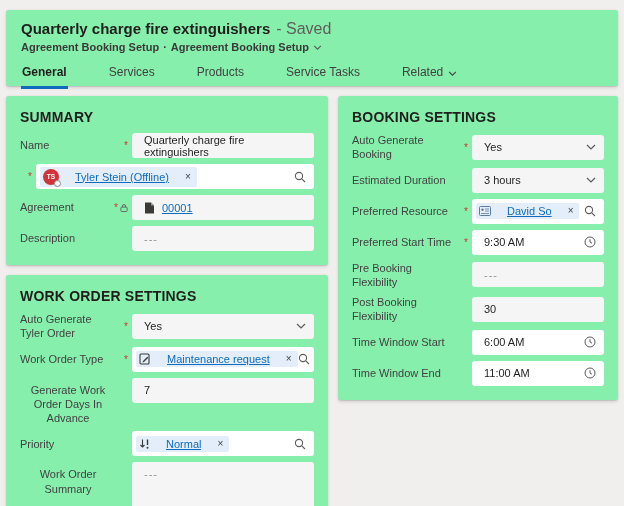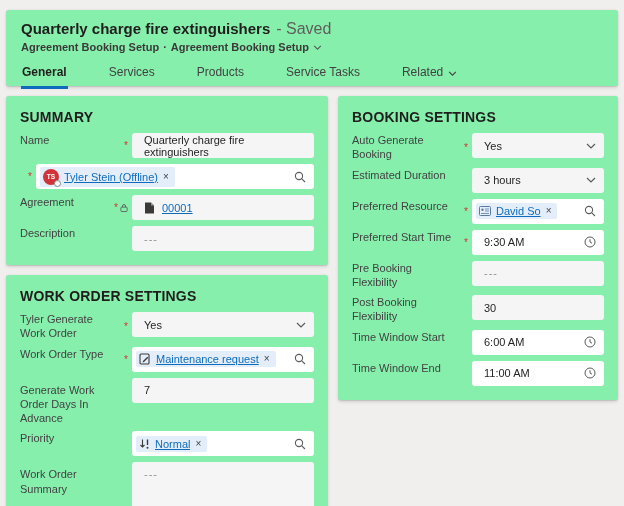--- a/index.html
+++ b/index.html
@@ -30,36 +30,36 @@
   .tab { font-size:12px; color:#424242; padding:3px 1px 7px 1px; cursor:pointer; border-bottom:3px solid transparent; }
   .tab.active { font-weight:bold; color:#1f1e1d; border-bottom-color:#0f6cbd; }
   .tab .chev { margin-left:5px; }
   
   .main { display:flex; gap:10px; margin:10px 6px 0 6px; align-items:flex-start; }
   .col-left { width:322px; display:flex; flex-direction:column; gap:10px; }
   .col-right { flex:1; }
   .section-card { padding:13px 14px 14px 14px; }
   .section-title { font-size:14px; font-weight:bold; color:#1f1e1d; letter-spacing:.2px; margin-bottom:8px; }
   
-  .frow { display:flex; margin-top:6px; min-height:25px; }
+  .frow { display:flex; align-items:center; margin-top:6px; min-height:25px; }
   .frow.top { align-items:flex-start; }
   .flabel { width:96px; flex:none; color:#424242; line-height:1.3; padding-top:0; }
-  .frow.top .flabel { padding-top:5px; }
+  .frow.top .flabel { padding-top:5px;text-align:center; }
   .freq { width:16px; flex:none; text-align:center; color:#d13438; font-size:10px; display:flex; align-items:center; justify-content:flex-end; gap:2px; padding-right:4px; }
   .fctl { flex:1; min-width:0; }
   .rlabel { width:104px; }
   
   .ctl { height:25px; display:flex; align-items:center; padding:0 8px 0 12px; border-radius:3px; font-size:11px; color:#242424; }
   .gray { background:#f5f5f5; }
   .white { background:#fff; }
   .between { justify-content:space-between; }
   .placeholder { color:#949290; letter-spacing:1px; }
   .textarea { height:48px; align-items:flex-start; padding-top:6px; }
   .lookup { padding-left:4px; }
-  .pill { display:inline-flex; align-items:center; gap:5px; background:#e3eefa; border-radius:2px; padding:2px 6px 2px 3px; max-width:100%; }
+  .pill { display:inline-flex; align-items:center; gap:16px; background:#e3eefa; border-radius:2px; padding:2px 6px 2px 3px; max-width:100%; }
   .pill a { color:#0f6cbd; text-decoration:underline; white-space:nowrap; overflow:hidden; text-overflow:ellipsis; }
   .pill .x { color:#424242; font-size:10px; cursor:pointer; line-height:1; }
   .avatar { width:16px; height:16px; flex:none; border-radius:50%; background:#d13438; color:#fff; font-size:6.5px; font-weight:bold; display:flex; align-items:center; justify-content:center; position:relative; }
   .presence { position:absolute; right:-2px; bottom:-2px; width:7px; height:7px; border-radius:50%; background:#fff; border:1.5px solid #8a8886; }
   .link { color:#0f6cbd; text-decoration:underline; }
   .icon { display:inline-flex; align-items:center; flex:none; }
   .doc-gap { margin-right:7px; }
 </style>
 </head>
 <body>
@@ -167,21 +167,21 @@
               <span class="placeholder">---</span>
             </div>
           </div>
       </div>
     </div>
 
     <div class="card section-card">
       <div class="section-title">WORK ORDER SETTINGS</div>
 
       <div class="frow">
-        <span class="flabel">Tyler Generate Work Order</span>
+        <span class="flabel">Auto Generate Tyler Order</span>
         <span class="freq">*</span>
         <div class="fctl">
           <div class="ctl gray between">
             <span>Yes</span>
             <span class="icon">
                 <svg width="10" height="6" viewBox="0 0 10 6">
                   <path d="M1 1l4 4 4-4" fill="none" stroke="#5c5b5a" stroke-width="1.2"></path>
                 </svg>
               </span>
           </div>

